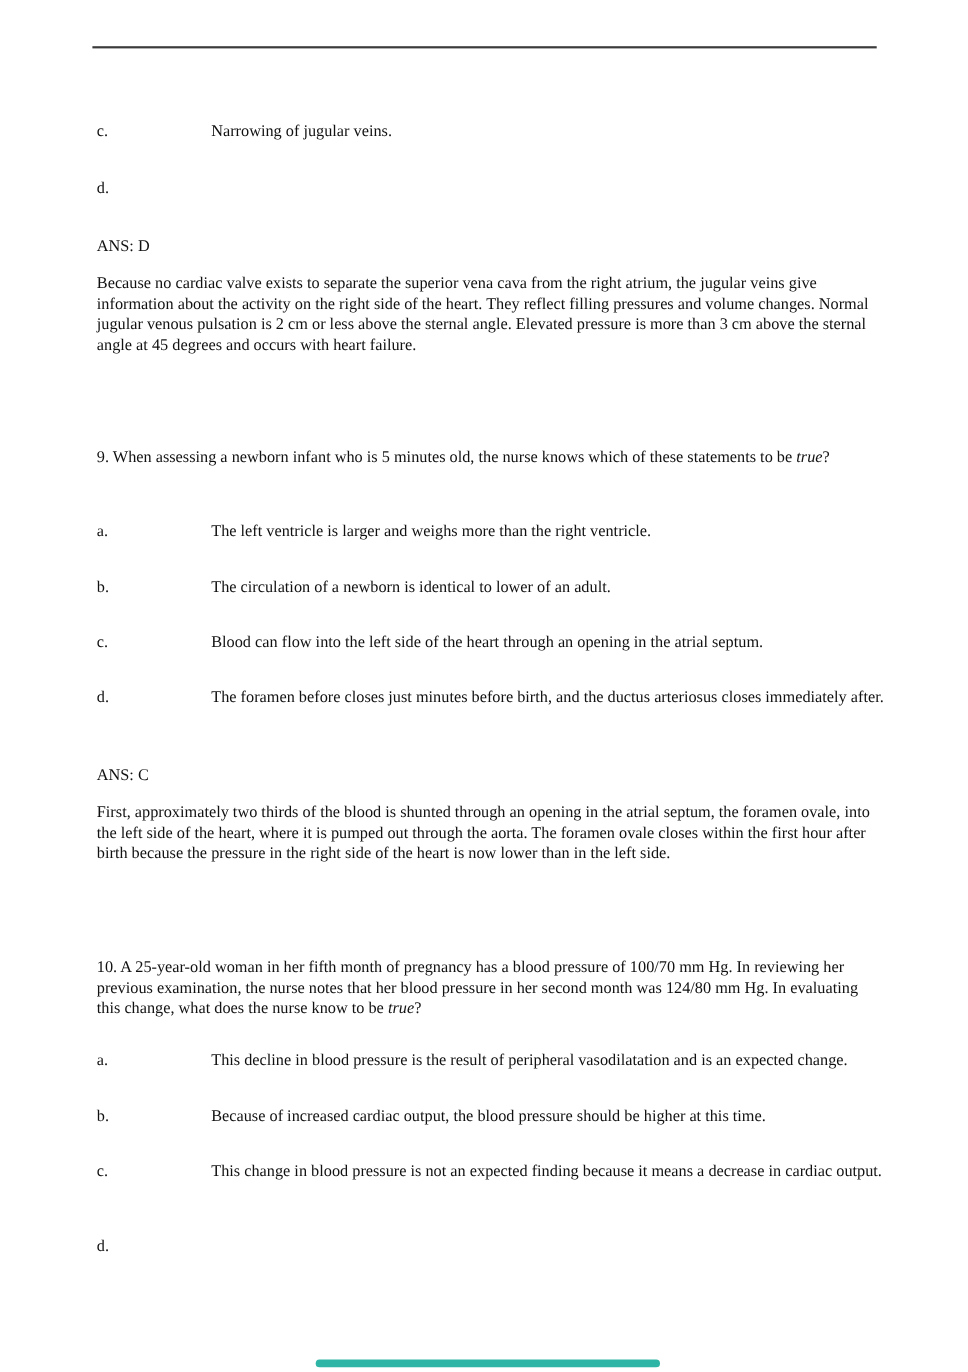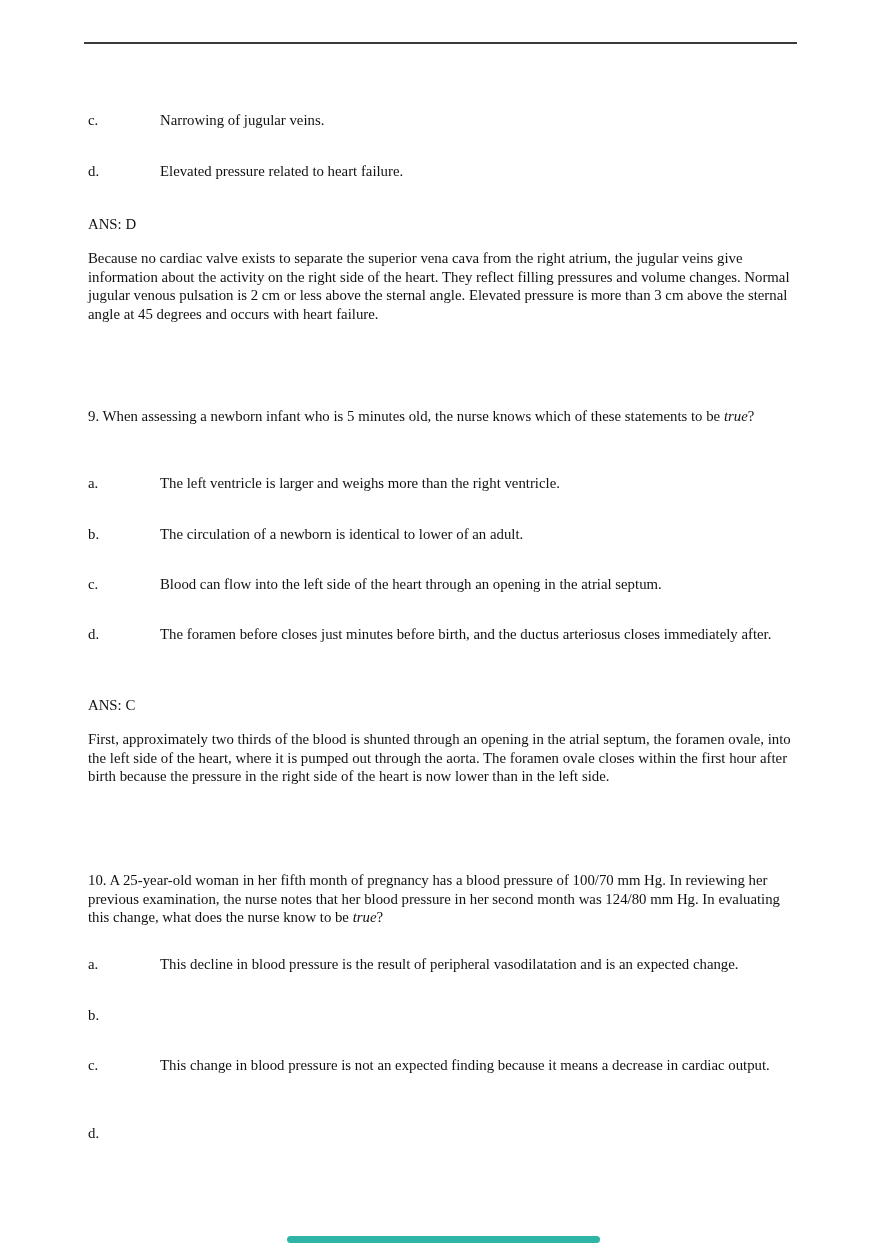--- a/index.html
+++ b/index.html
@@ -32,21 +32,21 @@
     left: 88px;
     width: 712px;
   }
   .option-letter {
     position: absolute;
     left: 0;
     top: 0;
     width: 60px;
   }
   .option-text {
-    margin-left: 72px;
+    margin-left: 104px;
     width: 628px;
   }
   .italic { font-style: italic; }
   .accent-bar {
     position: absolute;
     left: 287px;
     top: 1236px;
     width: 313px;
     height: 7px;
     border-radius: 3.5px;
@@ -58,21 +58,20 @@
 <div class="page">
 
   <div class="top-rule" style="background: rgb(59, 59, 59);"></div>
 
   <div class="option-row" style="top:111px">
     <span class="option-letter">c.</span>
     <div class="option-text">Narrowing of jugular veins.</div>
   </div>
   <div class="option-row" style="top:162px">
     <span class="option-letter">d.</span>
-    <div class="option-text">Elevated pressure related to heart failure.</div>
   </div>
 
   <div class="block" style="top:215px">ANS: D</div>
   <div class="block" style="top:249px">Because no cardiac valve exists to separate the superior vena cava from the right atrium, the jugular veins give information about the activity on the right side of the heart. They reflect filling pressures and volume changes. Normal jugular venous pulsation is 2 cm or less above the sternal angle. Elevated pressure is more than 3 cm above the sternal angle at 45 degrees and occurs with heart failure.</div>
 
   <div class="block" style="top:407px">
     <span>9. When assessing a newborn infant who is 5 minutes old, the nurse knows which of these statements to be </span><span class="italic">true</span><span>?</span>
   </div>
 
   <div class="option-row" style="top:474px">
@@ -98,20 +97,21 @@
   <div class="block" style="top:871px">
     <span>10. A 25-year-old woman in her fifth month of pregnancy has a blood pressure of 100/70 mm Hg. In reviewing her previous examination, the nurse notes that her blood pressure in her second month was 124/80 mm Hg. In evaluating this change, what does the nurse know to be </span><span class="italic">true</span><span>?</span>
   </div>
 
   <div class="option-row" style="top:955px">
     <span class="option-letter">a.</span>
     <div class="option-text">This decline in blood pressure is the result of peripheral vasodilatation and is an expected change.</div>
   </div>
   <div class="option-row" style="top:1006px">
     <span class="option-letter">b.</span>
+    <div class="option-text">Because of increased cardiac output, the blood pressure should be higher at this time.</div>
   </div>
   <div class="option-row" style="top:1056px">
     <span class="option-letter">c.</span>
     <div class="option-text">This change in blood pressure is not an expected finding because it means a decrease in cardiac output.</div>
   </div>
   <div class="option-row" style="top:1124px">
     <span class="option-letter">d.</span>
   </div>
 
   <div class="accent-bar" style="background: rgb(46, 181, 165);"></div>

